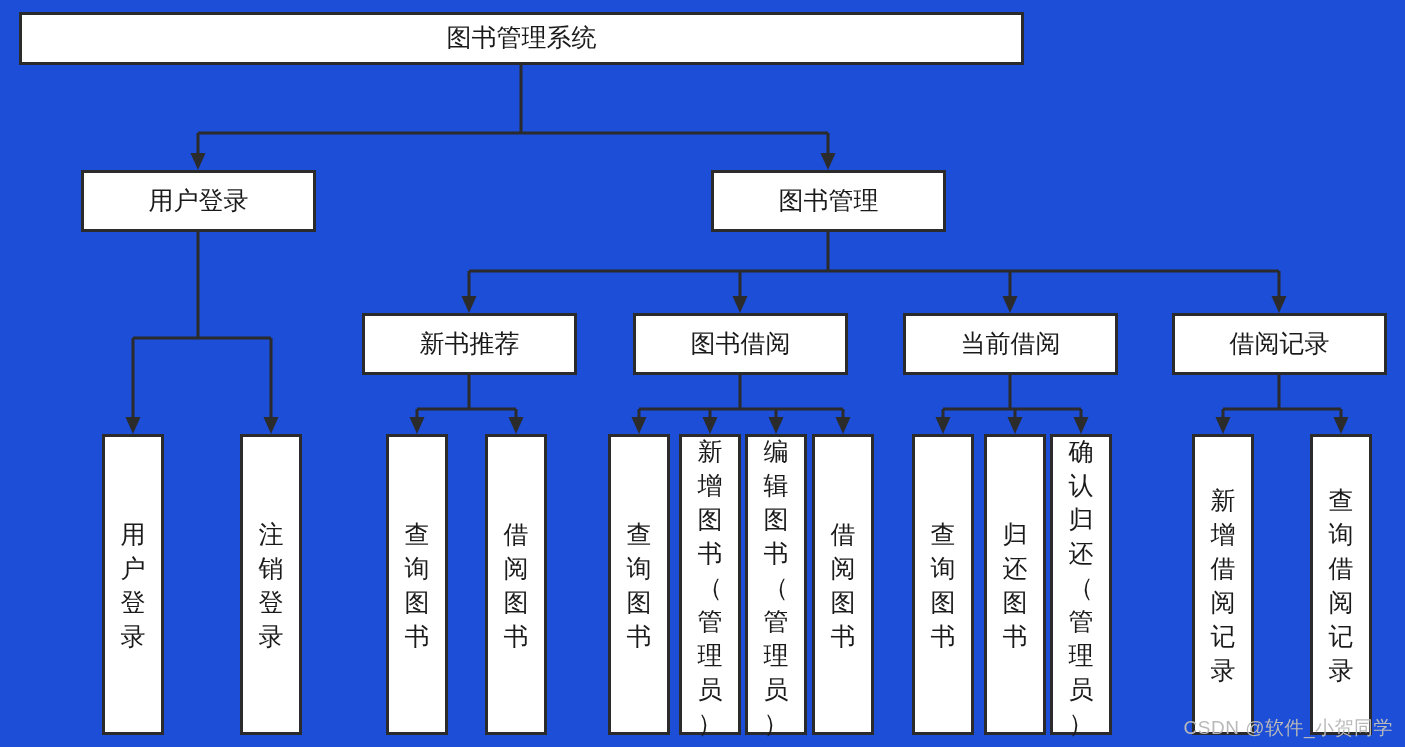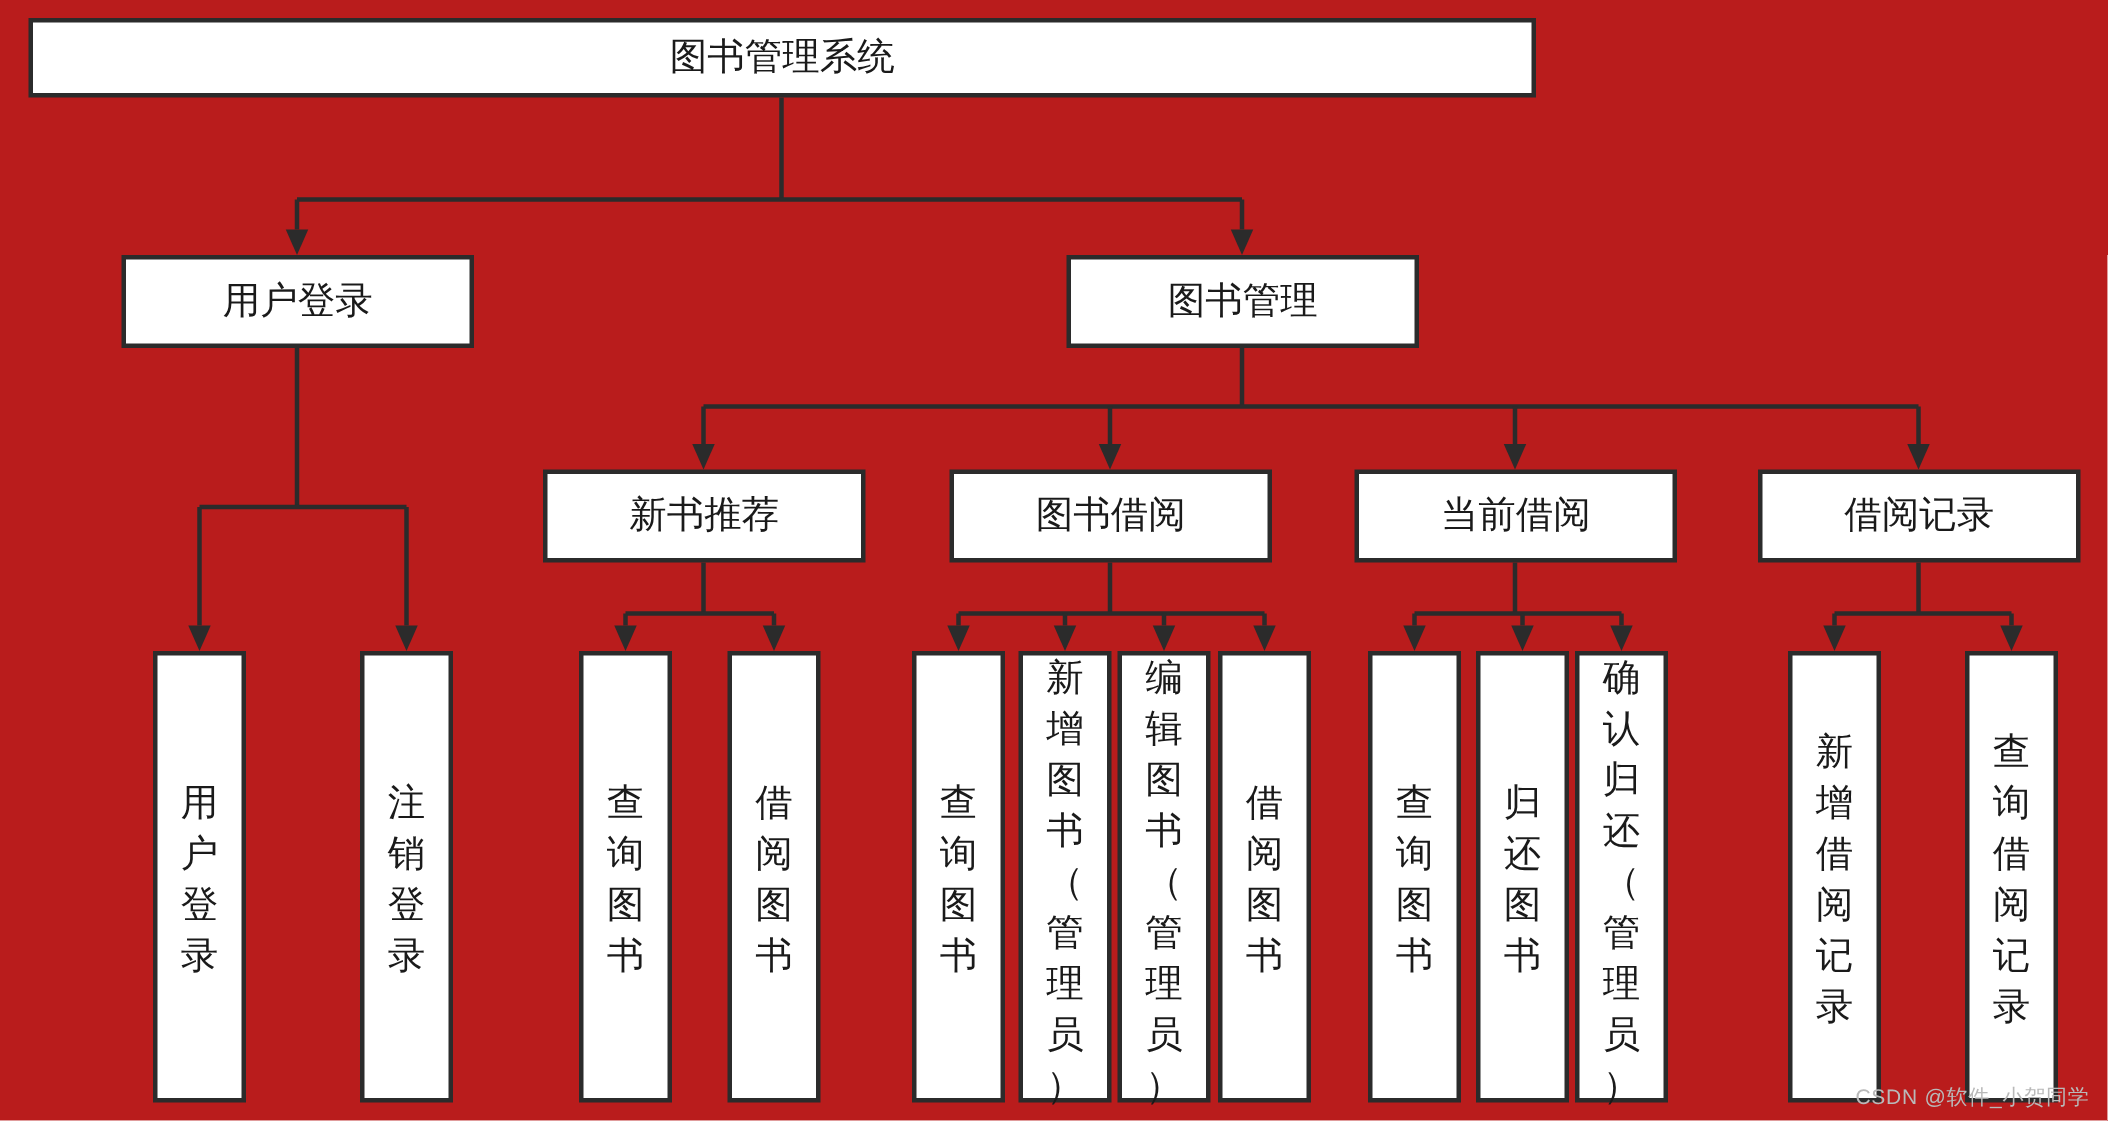--- a/index.html
+++ b/index.html
@@ -8,21 +8,21 @@
     padding: 0;
     background: #ffffff;
   }
   body {
     font-family: "Liberation Sans", "DejaVu Sans", sans-serif;
   }
   #diagram-root {
     position: relative;
     width: 1405px;
     height: 747px;
-    background: #b91c1c;
+    background: #1d4ed8;
     overflow: hidden;
   }
   svg.tree-canvas {
     position: absolute;
     left: 0;
     top: 0;
     width: 1405px;
     height: 747px;
     display: block;
   }
@@ -52,21 +52,21 @@
     font-family: "Liberation Sans", "DejaVu Sans", sans-serif;
     font-size: 25px;
     fill: #1a1a1a;
     text-anchor: middle;
   }
   .watermark {
     position: absolute;
     right: 12px;
     bottom: 6px;
     font-family: "Liberation Sans", "DejaVu Sans", sans-serif;
-    font-size: 14px;
+    font-size: 19px;
     color: #b9b9b9;
     letter-spacing: 0.5px;
     white-space: nowrap;
     user-select: none;
   }
 </style>
 </head>
 <body>
 
 <div id="diagram-root">

